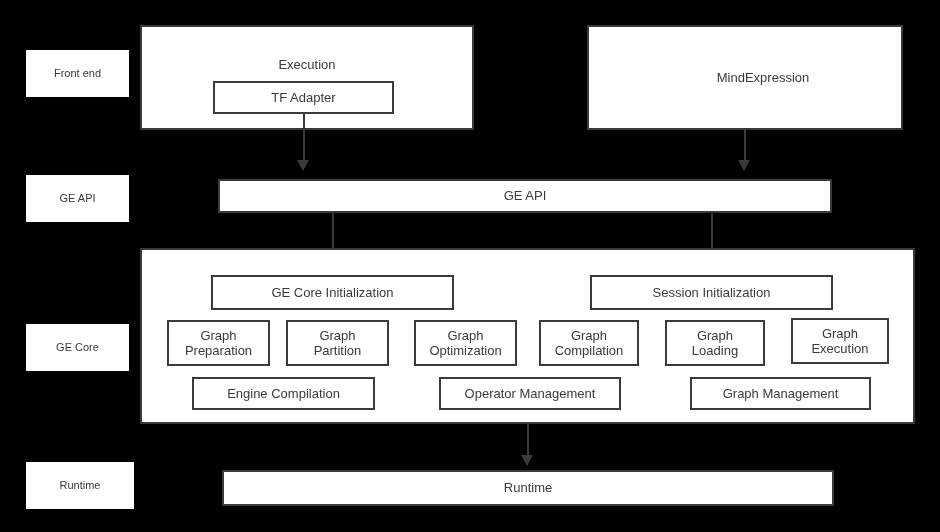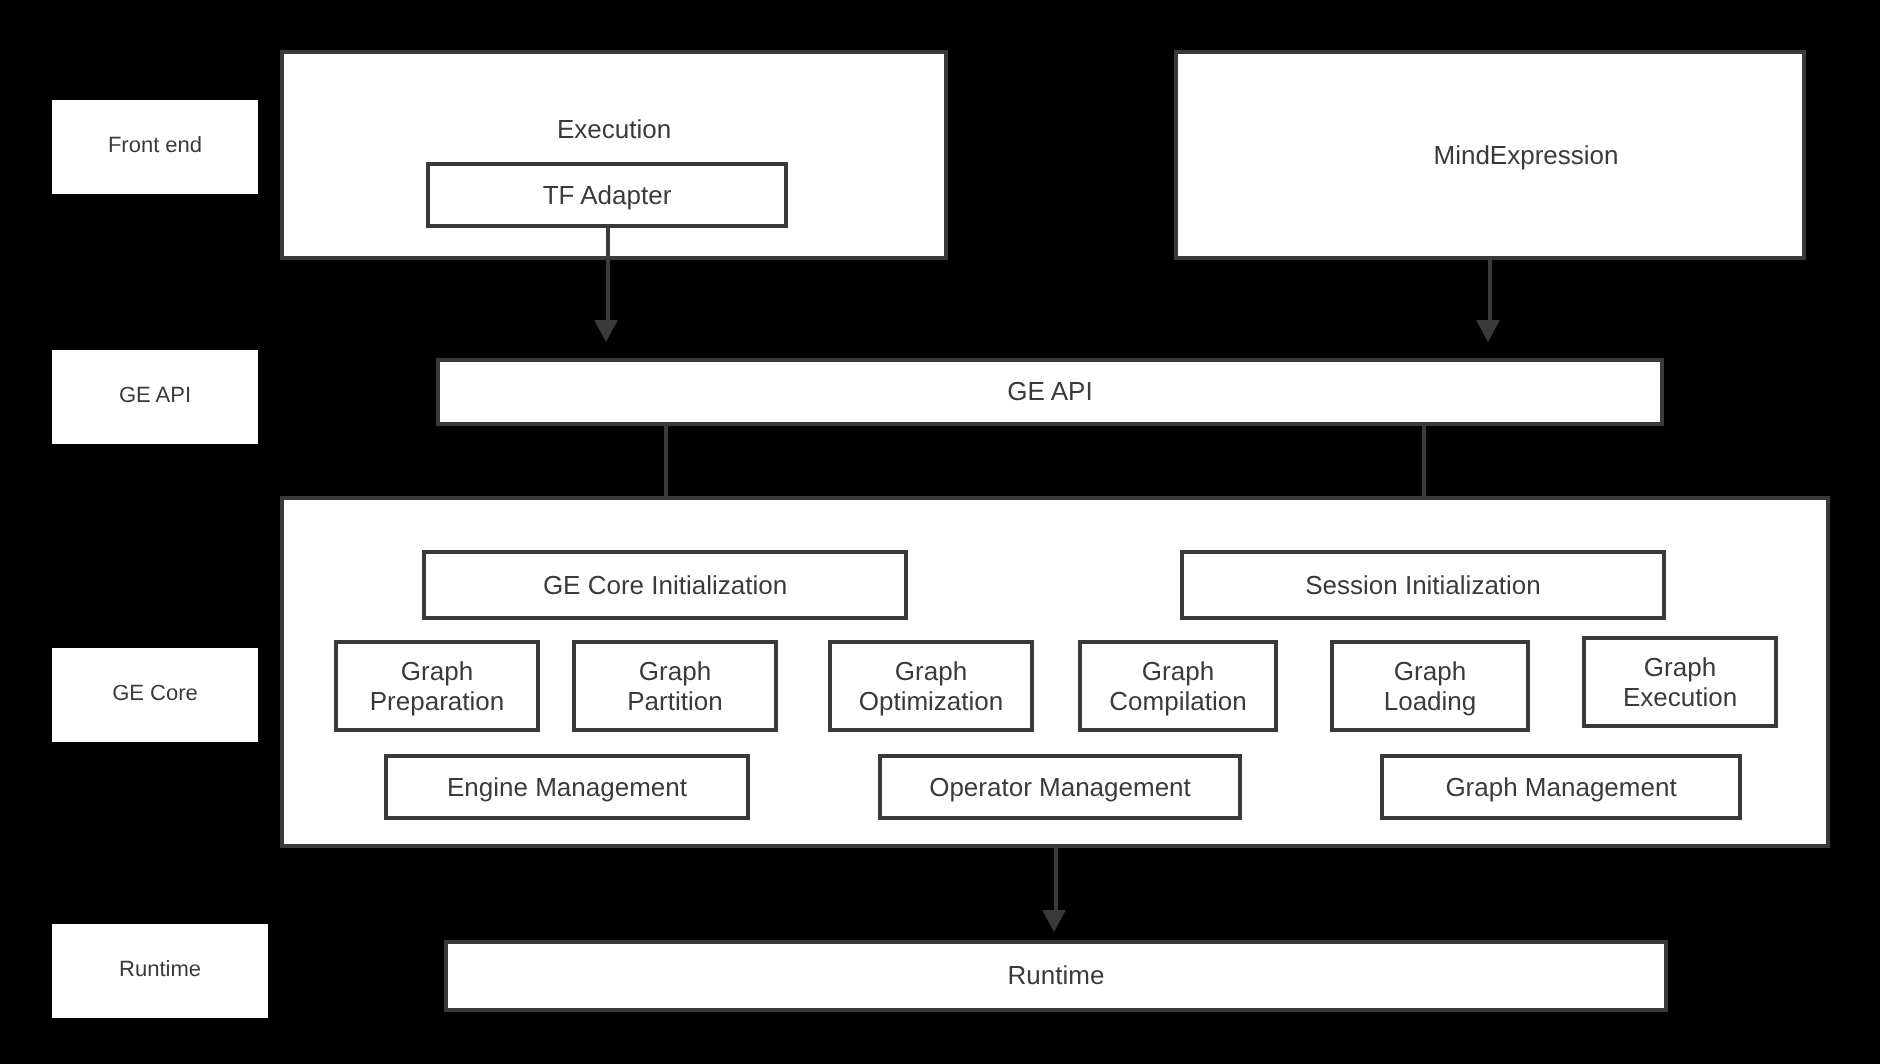--- a/index.html
+++ b/index.html
@@ -130,21 +130,21 @@
 
   <div class="box bordered sub-box" style="left:539px; top:320px; width:100px; height:46px;">Graph
 Compilation</div>
 
   <div class="box bordered sub-box" style="left:665px; top:320px; width:100px; height:46px;">Graph
 Loading</div>
 
   <div class="box bordered sub-box" style="left:791px; top:318px; width:98px; height:46px;">Graph
 Execution</div>
 
-  <div class="box bordered mgmt-box" style="left:192px; top:377px; width:183px; height:33px;">Engine Management</div>
+  <div class="box bordered mgmt-box" style="left:192px; top:377px; width:183px; height:33px;">Engine Compilation</div>
 
   <div class="box bordered mgmt-box" style="left:690px; top:377px; width:181px; height:33px;">Graph Management</div>
 
   <div class="box bordered mgmt-box" style="left:439px; top:377px; width:182px; height:33px;">Operator Management</div>
 
   <div class="conn" style="left:527px; top:424px; height:34px;"></div>
   <div class="arrowhead" style="left:521px; top:455px;"></div>
 
   <div class="box bordered bar-box" style="left:222px; top:470px; width:612px; height:36px;">Runtime</div>
 

